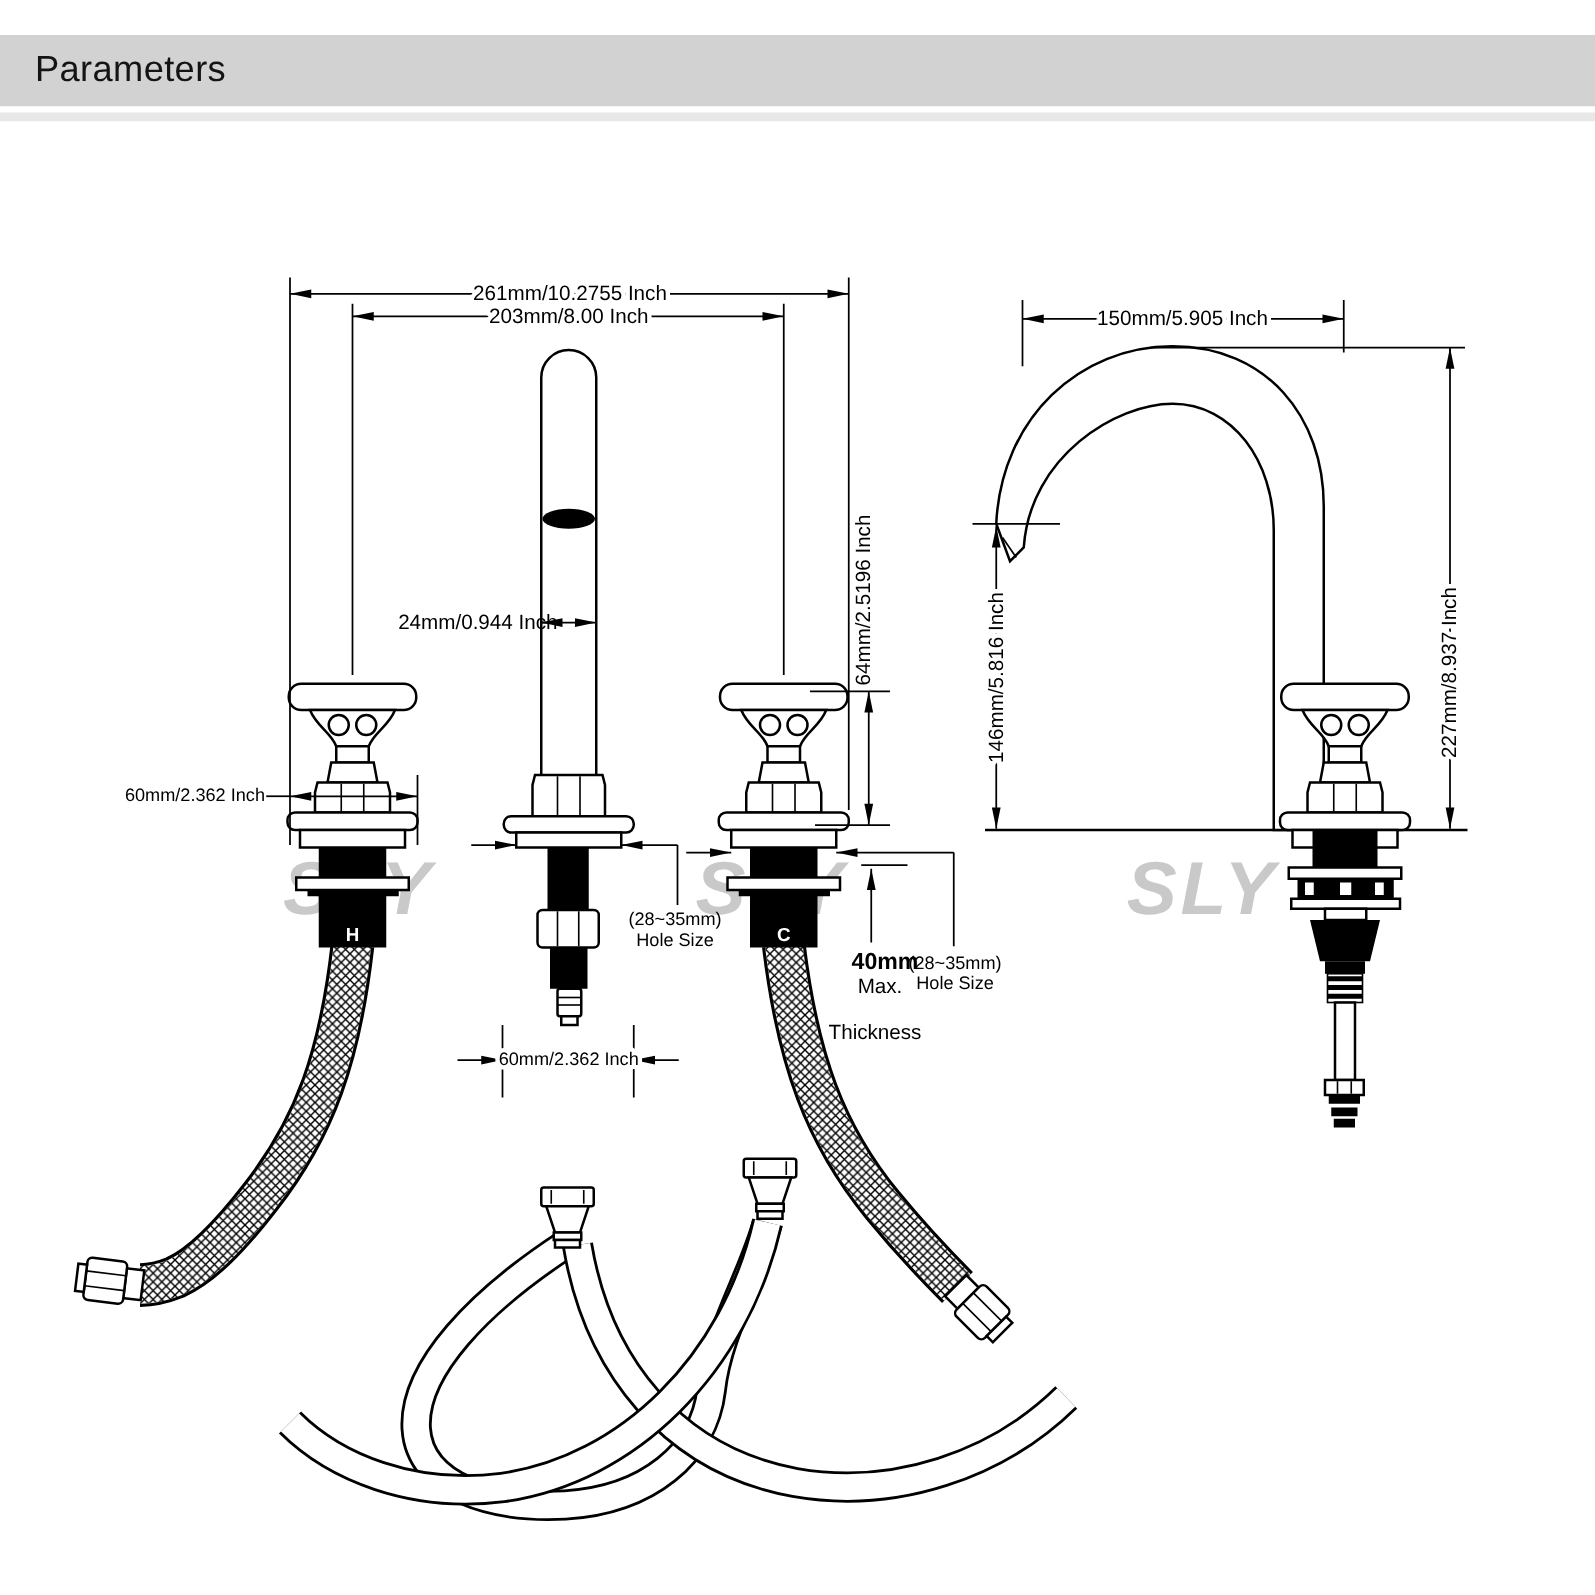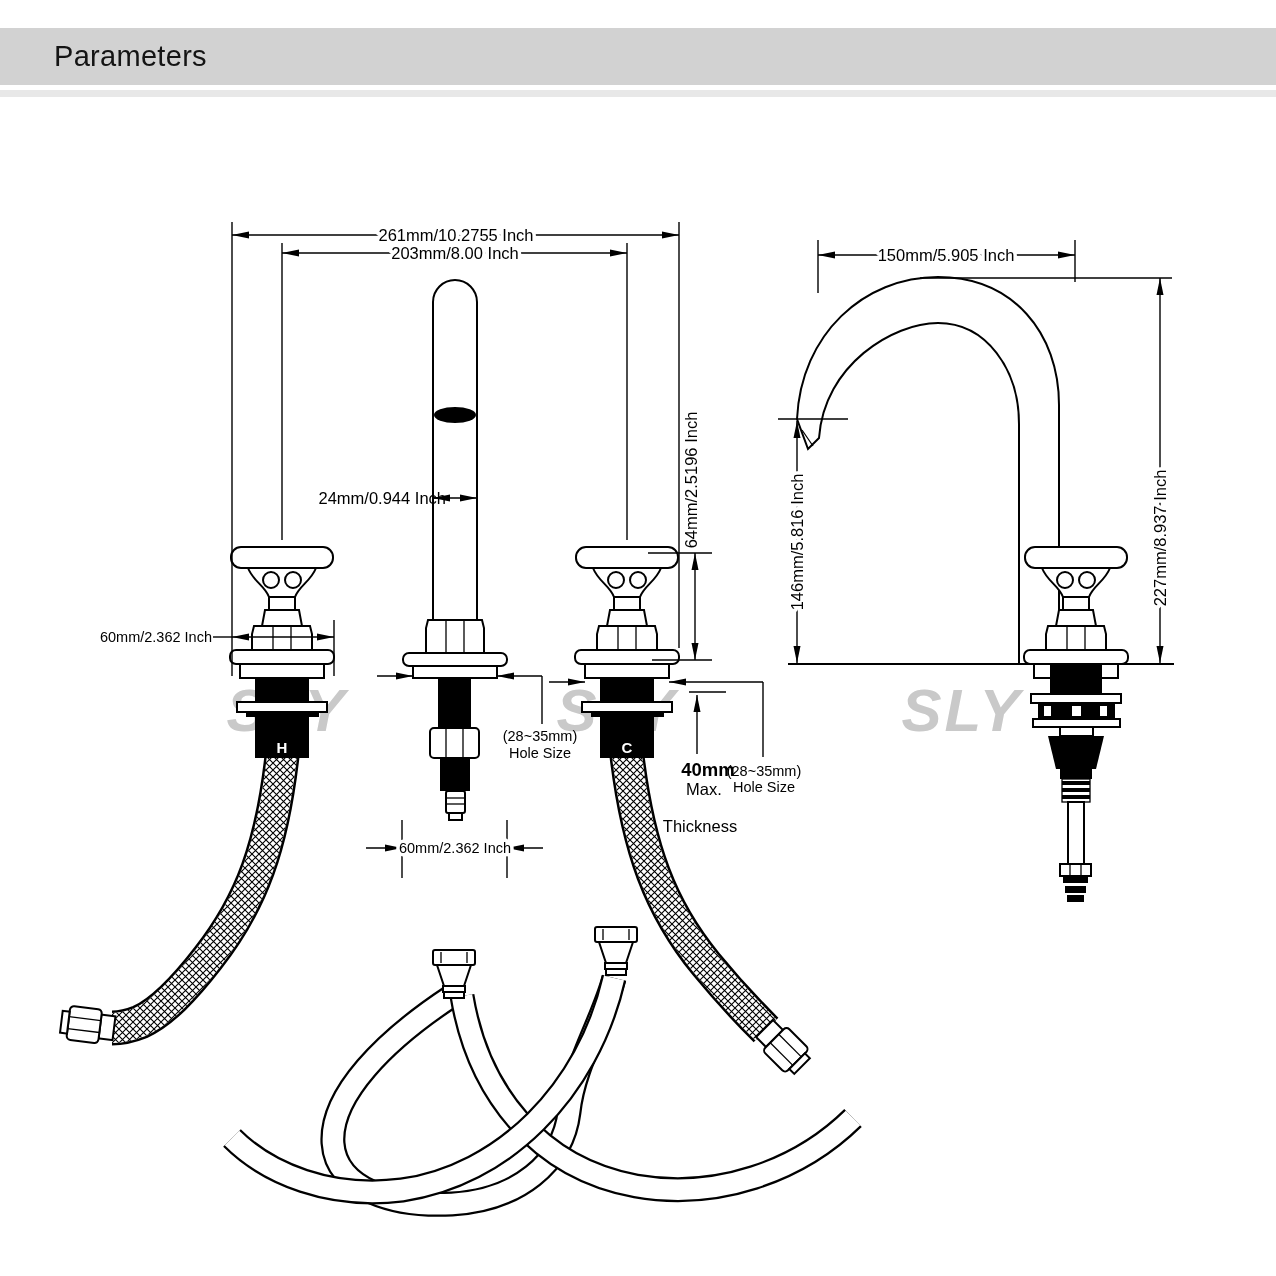--- a/index.html
+++ b/index.html
@@ -1,20 +1,20 @@
 <!DOCTYPE html>
 <html><head>
 <meta charset="utf-8">
 <style>
   html,body{margin:0;padding:0;background:#fff;}
   .page{position:relative;width:1276px;height:1276px;background:#fff;overflow:hidden;
         font-family:"Liberation Sans",sans-serif;}
   .header-band{position:absolute;left:0;top:28px;width:100%;height:57px;background:#d2d2d2;
         display:flex;align-items:center;}
-  .header-band h1{margin:0 0 0 54px;font-size:29px;font-weight:400;color:#141414;letter-spacing:.3px;}
+  .header-band h1{margin:0 0 0 28px;font-size:29px;font-weight:400;color:#141414;letter-spacing:.3px;}
   .header-strip{position:absolute;left:0;top:90px;width:100%;height:7px;background:#e8e8e8;}
   svg{position:absolute;left:0;top:0;font-family:"Liberation Sans",sans-serif;}
   .fw{fill:#fff;stroke:#000;stroke-width:2;}
   .fb{fill:#000;stroke:none;}
   .ln{stroke:#000;stroke-width:2;fill:none;}
   .ln1{stroke:#000;stroke-width:1.3;fill:none;}
   .dim{stroke:#000;stroke-width:1.4;fill:none;}
   .dtx{font-size:16.5px;fill:#000;}
   .sm{font-size:14.5px;}
   .bold{font-weight:bold;font-size:18.5px;}

